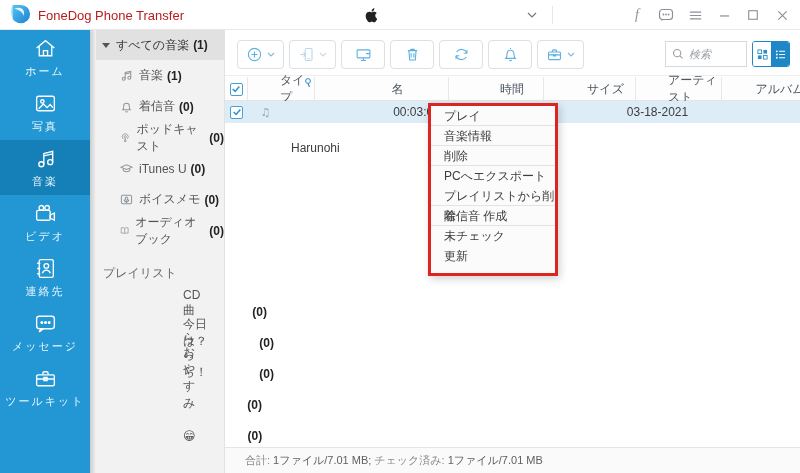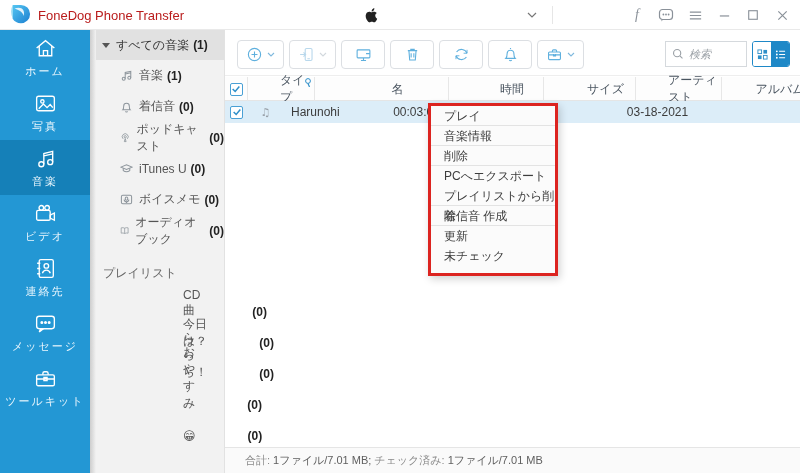--- a/index.html
+++ b/index.html
@@ -55,21 +55,21 @@
   .vt-btn { width:19px; height:24px; display:flex; align-items:center; justify-content:center; cursor:pointer; background:#fff; }
   .vt-btn.active { background:#1e88c7; }
 
   
   .grid-cols { display:grid; grid-template-columns:23px 35px 102px 63px 60px 54px 53px 85px 1fr; }
   .thead { position:absolute; left:0; top:47px; width:575px; height:24px; background:#fdfdfd; border-bottom:1px solid #e5e5e5; color:#4a5560;gap:32px; }
   .th { display:flex; align-items:center; justify-content:center; border-right:1px solid #e7e7e7; height:24px; position:relative; cursor:pointer; }
   .th:last-child { border-right:none; }
   .trow { position:absolute; left:0; top:71px; width:575px; height:22px; background:#dcedf8; color:#3c3c3c; cursor:pointer; }
   .td { display:flex; align-items:center; justify-content:center; height:22px; }
-  .td.left { justify-content:flex-start; padding-left:8px; }
+  .td.left { justify-content:flex-start; padding-left:8px;margin-top:36px; }
   .checkbox { width:13px; height:13px; border:1px solid #49a0d5; border-radius:2px; background:#fff; display:flex; align-items:center; justify-content:center; cursor:pointer; }
   .note-glyph { color:#98a0a8; font-size:11px; font-family:"DejaVu Sans",sans-serif; }
   .cursor-artifact { position:absolute; right:2px; top:1px; width:8px; height:9px; }
 
   
   .annotation-box { position:absolute; left:203px; top:73px; width:130px; height:173px; border:3px solid #dc2420; box-shadow:2px 3px 8px rgba(0,0,0,.18); z-index:6; }
   .context-menu { width:100%; height:100%; background:#fbfbfb; }
   .menu-item { height:20px; line-height:20px; padding-left:13px; font-size:12px; color:#3d3d3d; cursor:pointer; }
   .menu-item.sep { border-bottom:1px solid #e3e3e3; }
 
@@ -452,22 +452,22 @@
     </div>
 
     <div class="annotation-box">
       <div class="context-menu">
         <div class="menu-item sep">プレイ</div>
         <div class="menu-item sep">音楽情報</div>
         <div class="menu-item sep">削除</div>
         <div class="menu-item">PCへエクスポート</div>
         <div class="menu-item sep">プレイリストから削除</div>
         <div class="menu-item sep">着信音 作成</div>
+        <div class="menu-item">未チェック</div>
         <div class="menu-item">更新</div>
-        <div class="menu-item">未チェック</div>
       </div>
     </div>
 
     <div class="statusbar">
       <span>合計:</span>
       <b>1ファイル/7.01 MB;</b>
       <span>チェック済み:</span>
       <b>1ファイル/7.01 MB</b>
     </div>
   </div>

